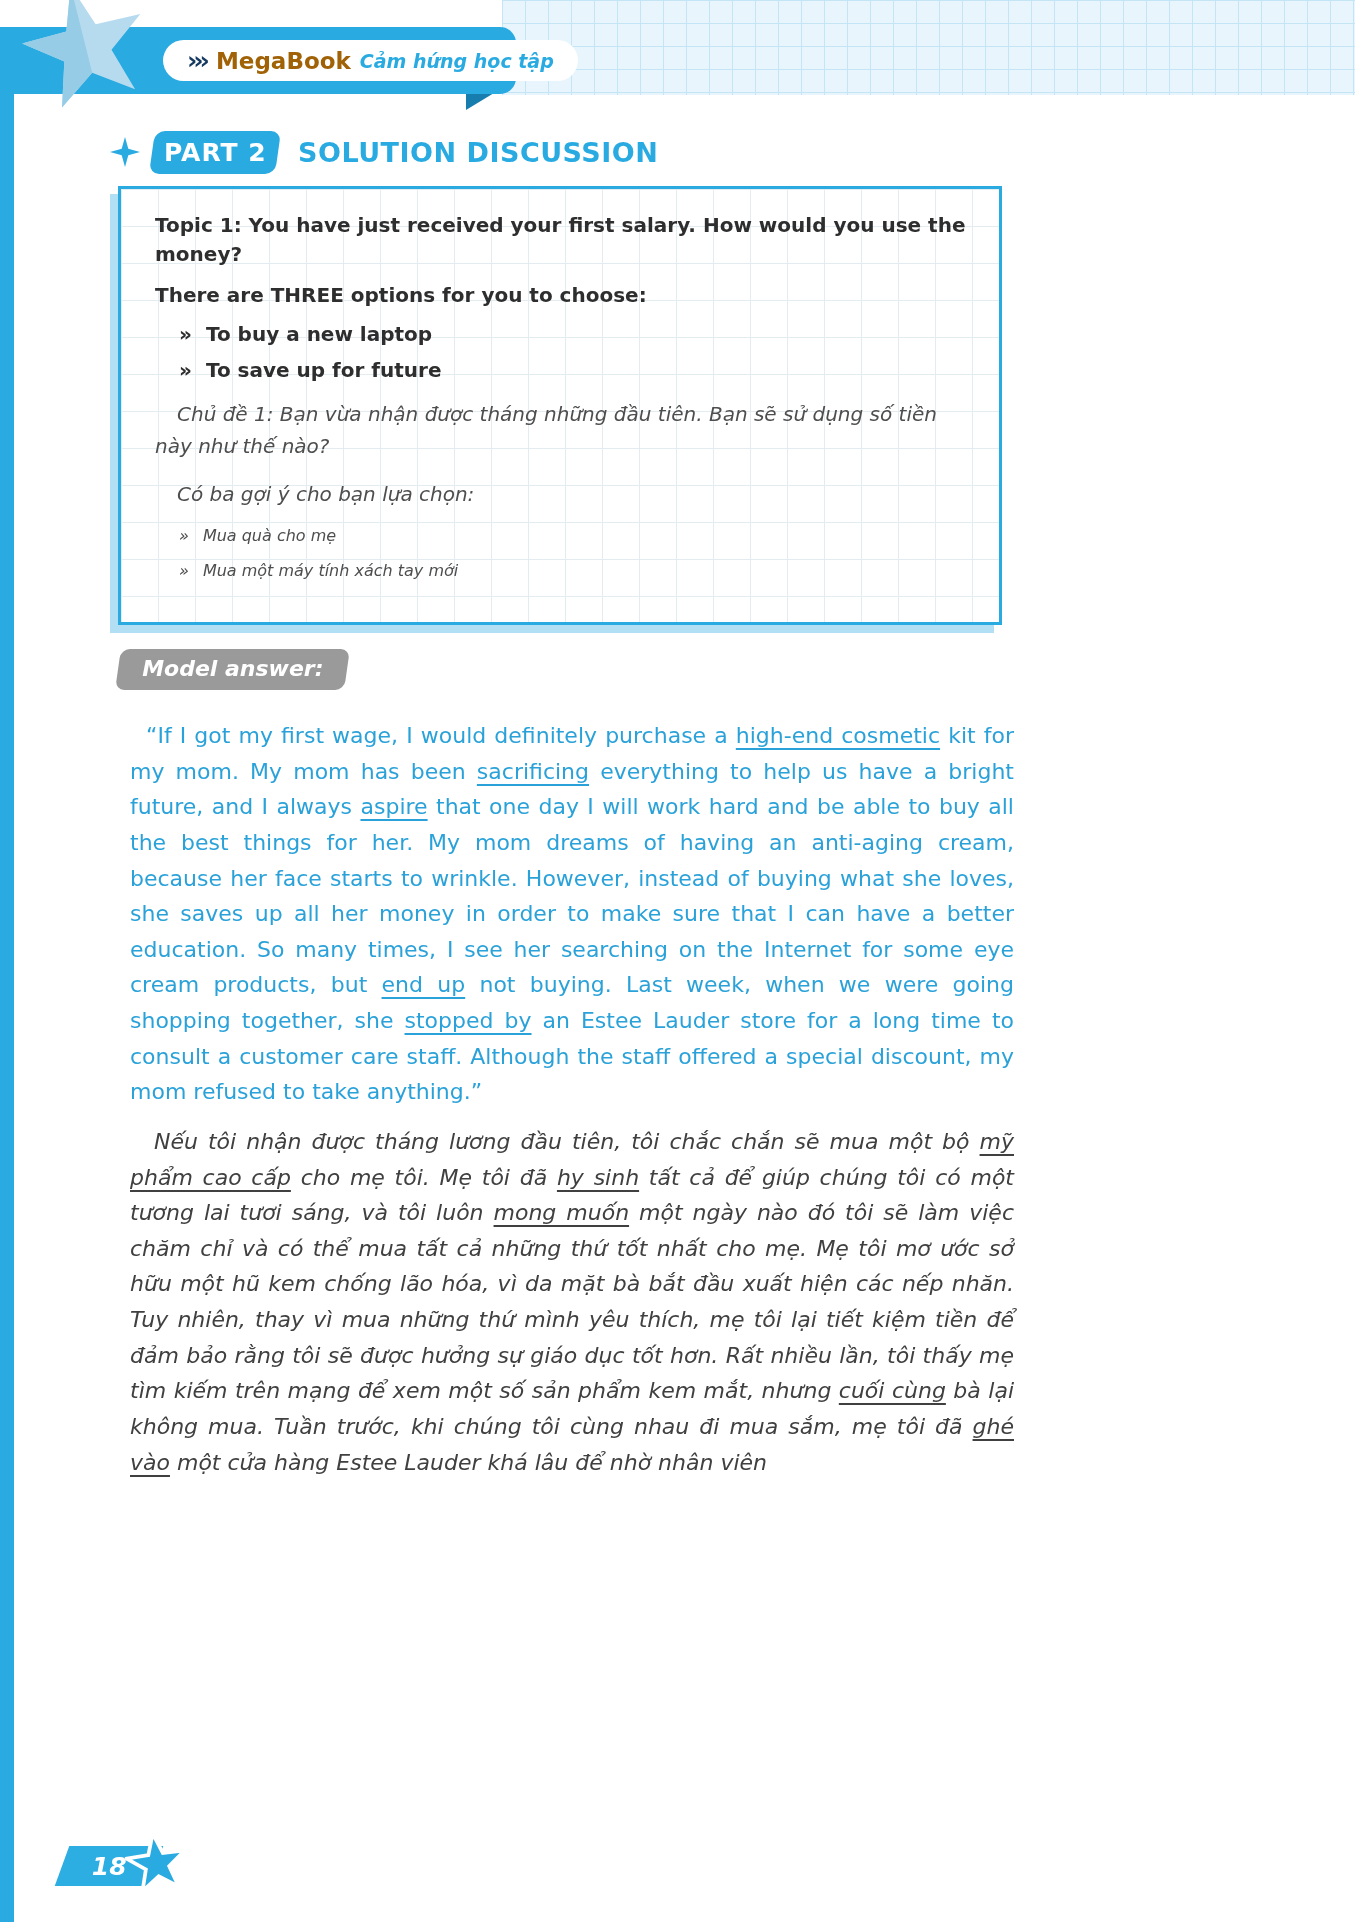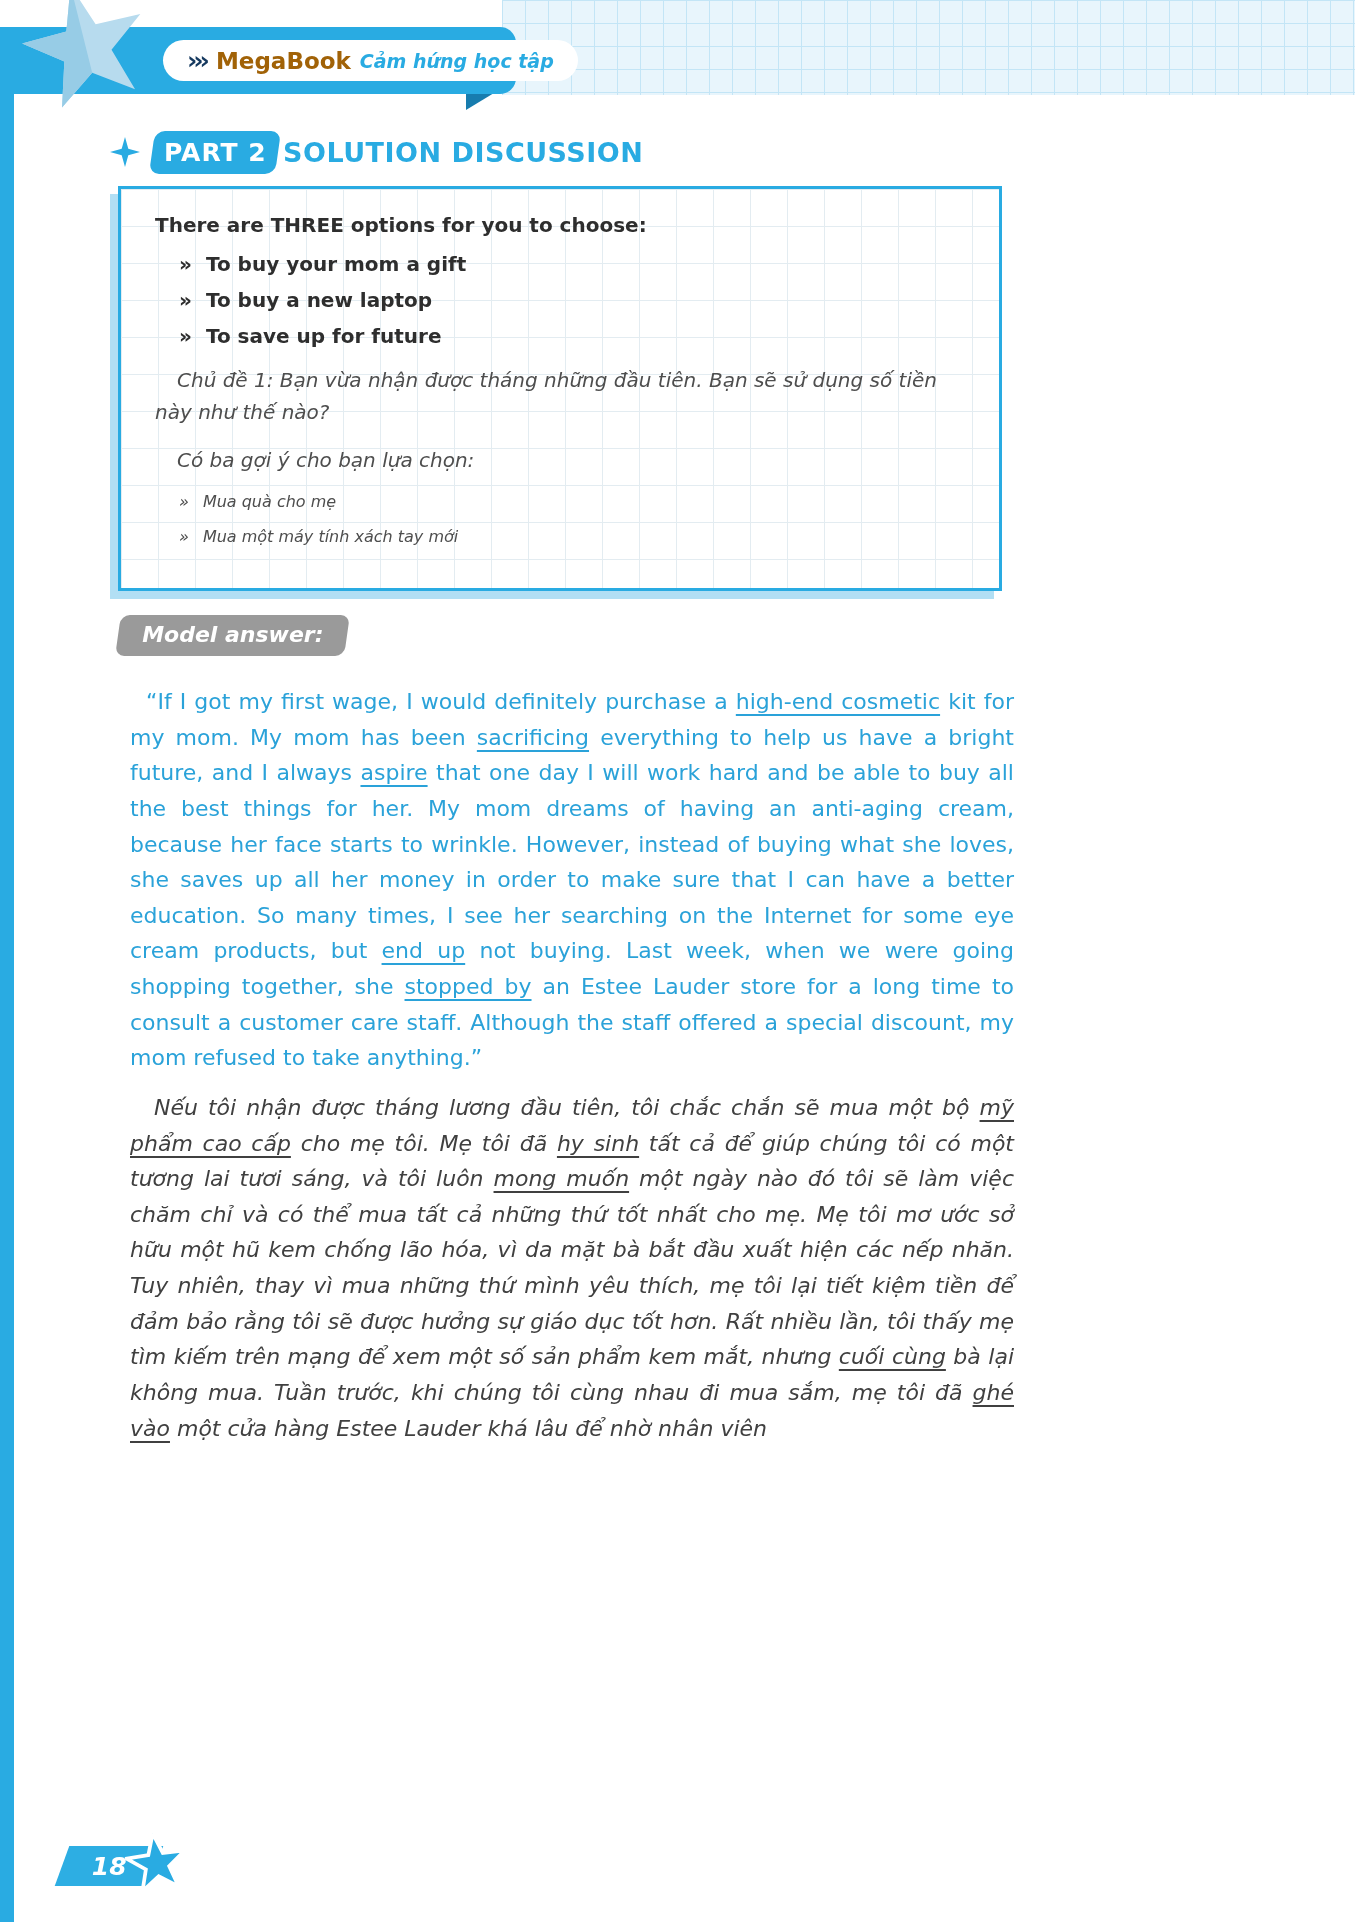--- a/index.html
+++ b/index.html
@@ -43,21 +43,21 @@
 
   
   .sparkle-icon { position:absolute; left:110px; top:137px; width:30px; height:30px; z-index:2; }
   .part-badge {
     position:absolute; left:152px; top:131px; width:126px; height:43px;
     background:#29abe2; border-radius:10px; transform:skewX(-8deg);
     display:flex; align-items:center; justify-content:center; z-index:2;
   }
   .part-badge span { transform:skewX(8deg); color:#fff; font-weight:bold; font-size:25px; letter-spacing:1px; }
   .section-title {
-    position:absolute; left:283px; top:137px; color:#29abe2;
+    position:absolute; left:298px; top:137px; color:#29abe2;
     font-weight:bold; font-size:27px; letter-spacing:0.5px; z-index:2;
   }
 
   
   .content { position:absolute; top:186px; left:118px; width:884px; z-index:2; }
 
   .topic-box {
     border:3px solid #29abe2;
     box-shadow:-8px 8px 0 #b2dff4;
     background-color:#ffffff;
@@ -127,26 +127,24 @@
   <polygon points="50,0 61,39 100,50 61,61 50,100 39,61 0,50 39,39" fill="#29abe2"></polygon>
 </svg>
 <div class="part-badge">
   <span>PART 2</span>
 </div>
 <div class="section-title">SOLUTION DISCUSSION</div>
 
 <div class="content">
 
   <div class="topic-box">
+    <p class="box-title">Topic 1: You have just received your first salary. How would you use the money?</p>
     <p class="box-sub">There are THREE options for you to choose:</p>
 
     <div>
-      <div class="opt">
-        <span class="bullet">»</span><span>To buy your mom a gift</span>
-      </div>
       <div class="opt">
         <span class="bullet">»</span><span>To buy a new laptop</span>
       </div>
       <div class="opt">
         <span class="bullet">»</span><span>To save up for future</span>
       </div>
     </div>
 
     <p class="vi-text vi-indent">Chủ đề 1: Bạn vừa nhận được tháng những đầu tiên. Bạn sẽ sử dụng số tiền này như thế nào?</p>
     <p class="vi-text vi-indent">Có ba gợi ý cho bạn lựa chọn:</p>

